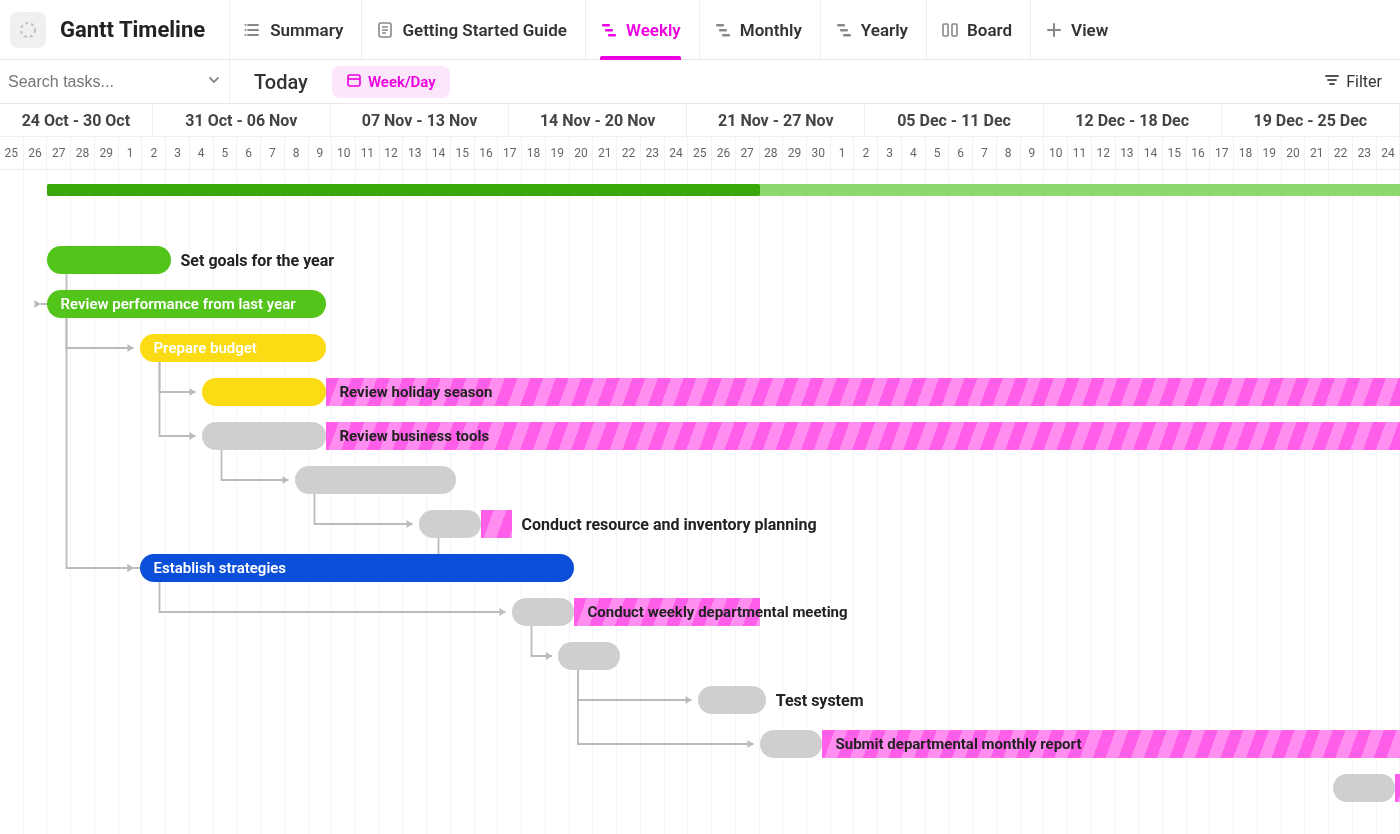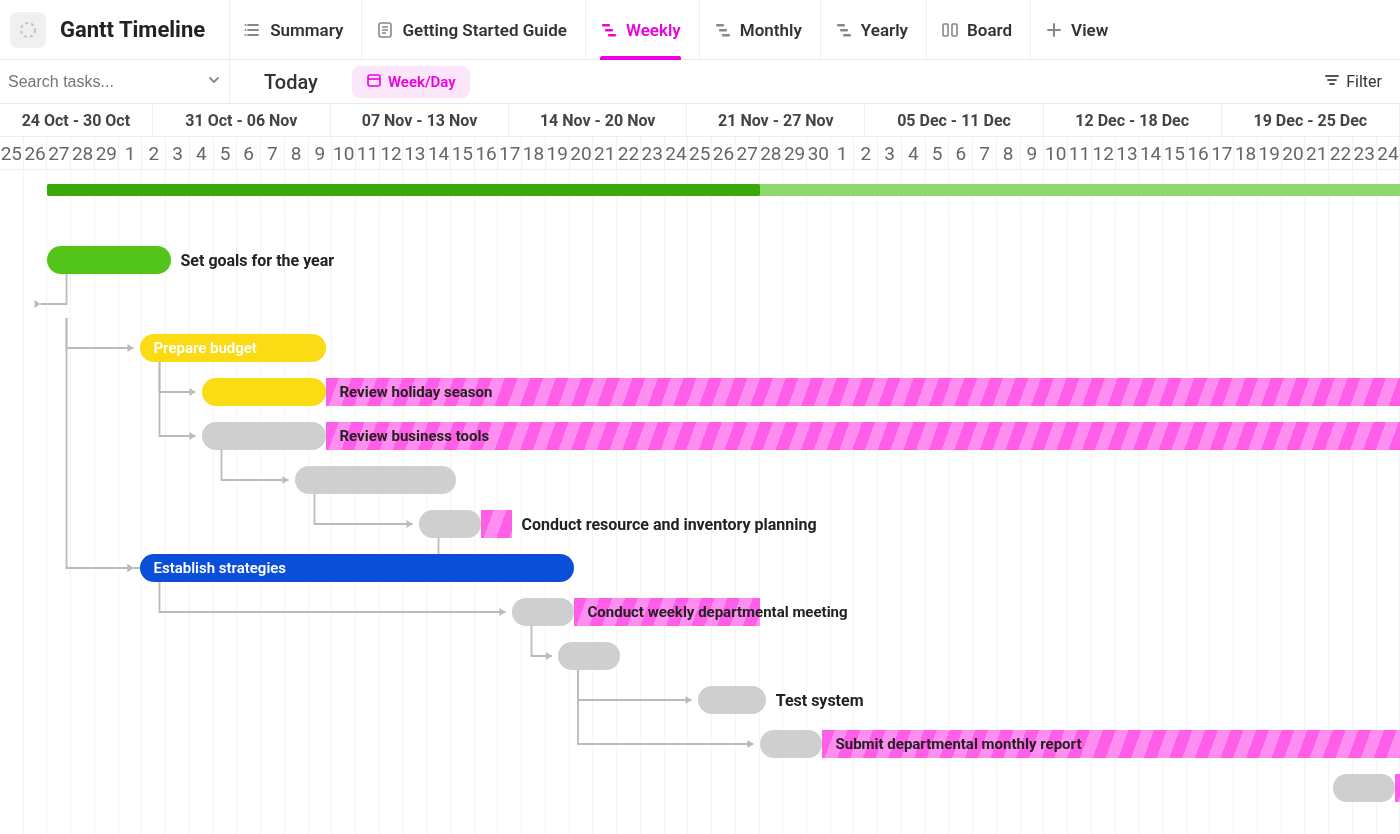--- a/index.html
+++ b/index.html
@@ -9,33 +9,33 @@
 .topbar { display: flex; align-items: center; height: 60px; border-bottom: 1px solid #e8e8e8; padding: 0 10px; gap: 4px; }
 .app-icon { width: 36px; height: 36px; border-radius: 8px; background: #f0f0f0; display: flex; align-items: center; justify-content: center; color: #b0b0b0; }
 .page-title { font-size: 22px; font-weight: 700; margin-left: 10px; margin-right: 20px; color: #222; }
 .tab { display: flex; align-items: center; gap: 8px; padding: 0 14px; height: 60px; font-size: 17px; font-weight: 600; color: #333; cursor: pointer; border-left: 1px solid #eee; position: relative; }
 .tab.active { color: #ec00e0; }
 .tab.active::after { content:""; position:absolute; bottom:0; left:14px; right:14px; height:4px; background:#ec00e0; border-radius:2px 2px 0 0; }
 .tab-icon { width: 18px; height: 18px; display:flex; align-items:center; justify-content:center; color:#888; }
 .tab.active .tab-icon { color:#ec00e0; }
 
 
-.toolbar { display:flex; align-items:center; height:44px; padding: 0 0 0 0; border-bottom:1px solid #e8e8e8; gap:22px; }
+.toolbar { display:flex; align-items:center; height:44px; padding: 0 0 0 0; border-bottom:1px solid #e8e8e8; gap:12px; }
 .search-wrap { display:flex; align-items:center; width:230px; padding:0 8px; color:#999; font-size:16px; height:44px; justify-content:space-between; border-right:1px solid #eee; }
 .search-wrap input { border:none; outline:none; font-size:16px; color:#333; width:170px; }
 .today-btn { font-size:20px; font-weight:500; color:#333; padding:0 12px; height:44px; display:flex; align-items:center; cursor:pointer; }
 .zoom-pill { background:#fce6fb; color:#ec00e0; font-size:15px; font-weight:600; padding:6px 14px; border-radius:8px; display:flex; align-items:center; gap:6px; cursor:pointer; }
 .spacer { flex:1; }
 .filter-btn { display:flex; align-items:center; gap:6px; font-size:16px; color:#333; padding:0 18px; cursor:pointer; }
 
 
 .timeline-header { position:relative; }
 .weeks-row { display:flex; height:32px; font-size:16px; font-weight:700; color:#444; }
 .week-cell { border-right:1px solid #eee; display:flex; align-items:center; justify-content:center; }
-.days-row { display:flex; height:34px; border-top:1px solid #eee; border-bottom:1px solid #eee; font-size:19px; color:#666; }
+.days-row { display:flex; height:34px; border-top:1px solid #eee; border-bottom:1px solid #eee; font-size:12px; color:#666; }
 .day-cell { border-right:1px solid #f2f2f2; display:flex; align-items:center; justify-content:center; }
 
 
 .chart { position:relative; height:700px; background:#fff; }
 .grid { position:absolute; top:0; bottom:0; left:0; right:0; display:flex; }
 .grid-col { border-right:1px solid #f4f4f4; }
 
 .bar { position:absolute; height:28px; border-radius:14px; display:flex; align-items:center; padding:0 14px; font-size:15px; font-weight:600; color:#fff; white-space:nowrap; cursor:pointer; }
 .bar-label-out { position:absolute; height:28px; display:flex; align-items:center; font-size:16px; font-weight:700; color:#222; white-space:nowrap; }
 .summary-bar { position:absolute; height:12px; background:#52c41a; border-radius:2px; }
@@ -315,20 +315,21 @@
       <path class="dep-line" d="M 578 500 L 578 530 L 691.5 530"></path>
       <path class="dep-arrow" d="M 691.5 530 l -6 -4 v8 z"></path>
       <path class="dep-line" d="M 578 500 L 578 574 L 753.5 574"></path>
       <path class="dep-arrow" d="M 753.5 574 l -6 -4 v8 z"></path>
     </svg>
 <div class="summary-bar" style="left:46.5px;top:14px;width:2123.5px;background:#8ed96d;">
     <div class="prog" style="width:713px"></div>
   </div>
     <div class="bar" style="left:46.5px;top:76px;width:124px;background:#52c41a;"></div>
     <div class="bar-label-out" style="left:180.5px;top:76px">Set goals for the year</div>
+    <div class="bar" style="left:46.5px;top:120px;width:279px;background:#52c41a;">Review performance from last year</div>
     <div class="bar" style="left:139.5px;top:164px;width:186px;background:#fadb14;">Prepare budget</div>
     <div class="bar" style="left:201.5px;top:208px;width:124px;background:#fadb14;"></div>
     <div class="bar stripe" style="left:325.5px;top:208px;width:1124.5px;border-top-right-radius:0;border-bottom-right-radius:0;border-radius:0;color:#222;font-weight:700;">Review holiday season</div>
     <div class="bar" style="left:201.5px;top:252px;width:124px;background:#cfcfcf;color:#fff;"></div>
     <div class="bar stripe" style="left:325.5px;top:252px;width:1124.5px;border-top-right-radius:0;border-bottom-right-radius:0;border-radius:0;color:#222;font-weight:700;">Review business tools</div>
     <div class="bar" style="left:294.5px;top:296px;width:161.20000000000002px;background:#cfcfcf;color:#fff;"></div>
     <div class="bar" style="left:418.5px;top:340px;width:62px;background:#cfcfcf;color:#fff;"></div>
     <div class="bar stripe" style="left:480.5px;top:340px;width:31px;border-radius:0;color:#222;font-weight:700;"></div>
     <div class="bar-label-out" style="left:521.5px;top:340px">Conduct resource and inventory planning</div>
     <div class="bar" style="left:139.5px;top:384px;width:434px;background:#0b4ed8;">Establish strategies</div>

